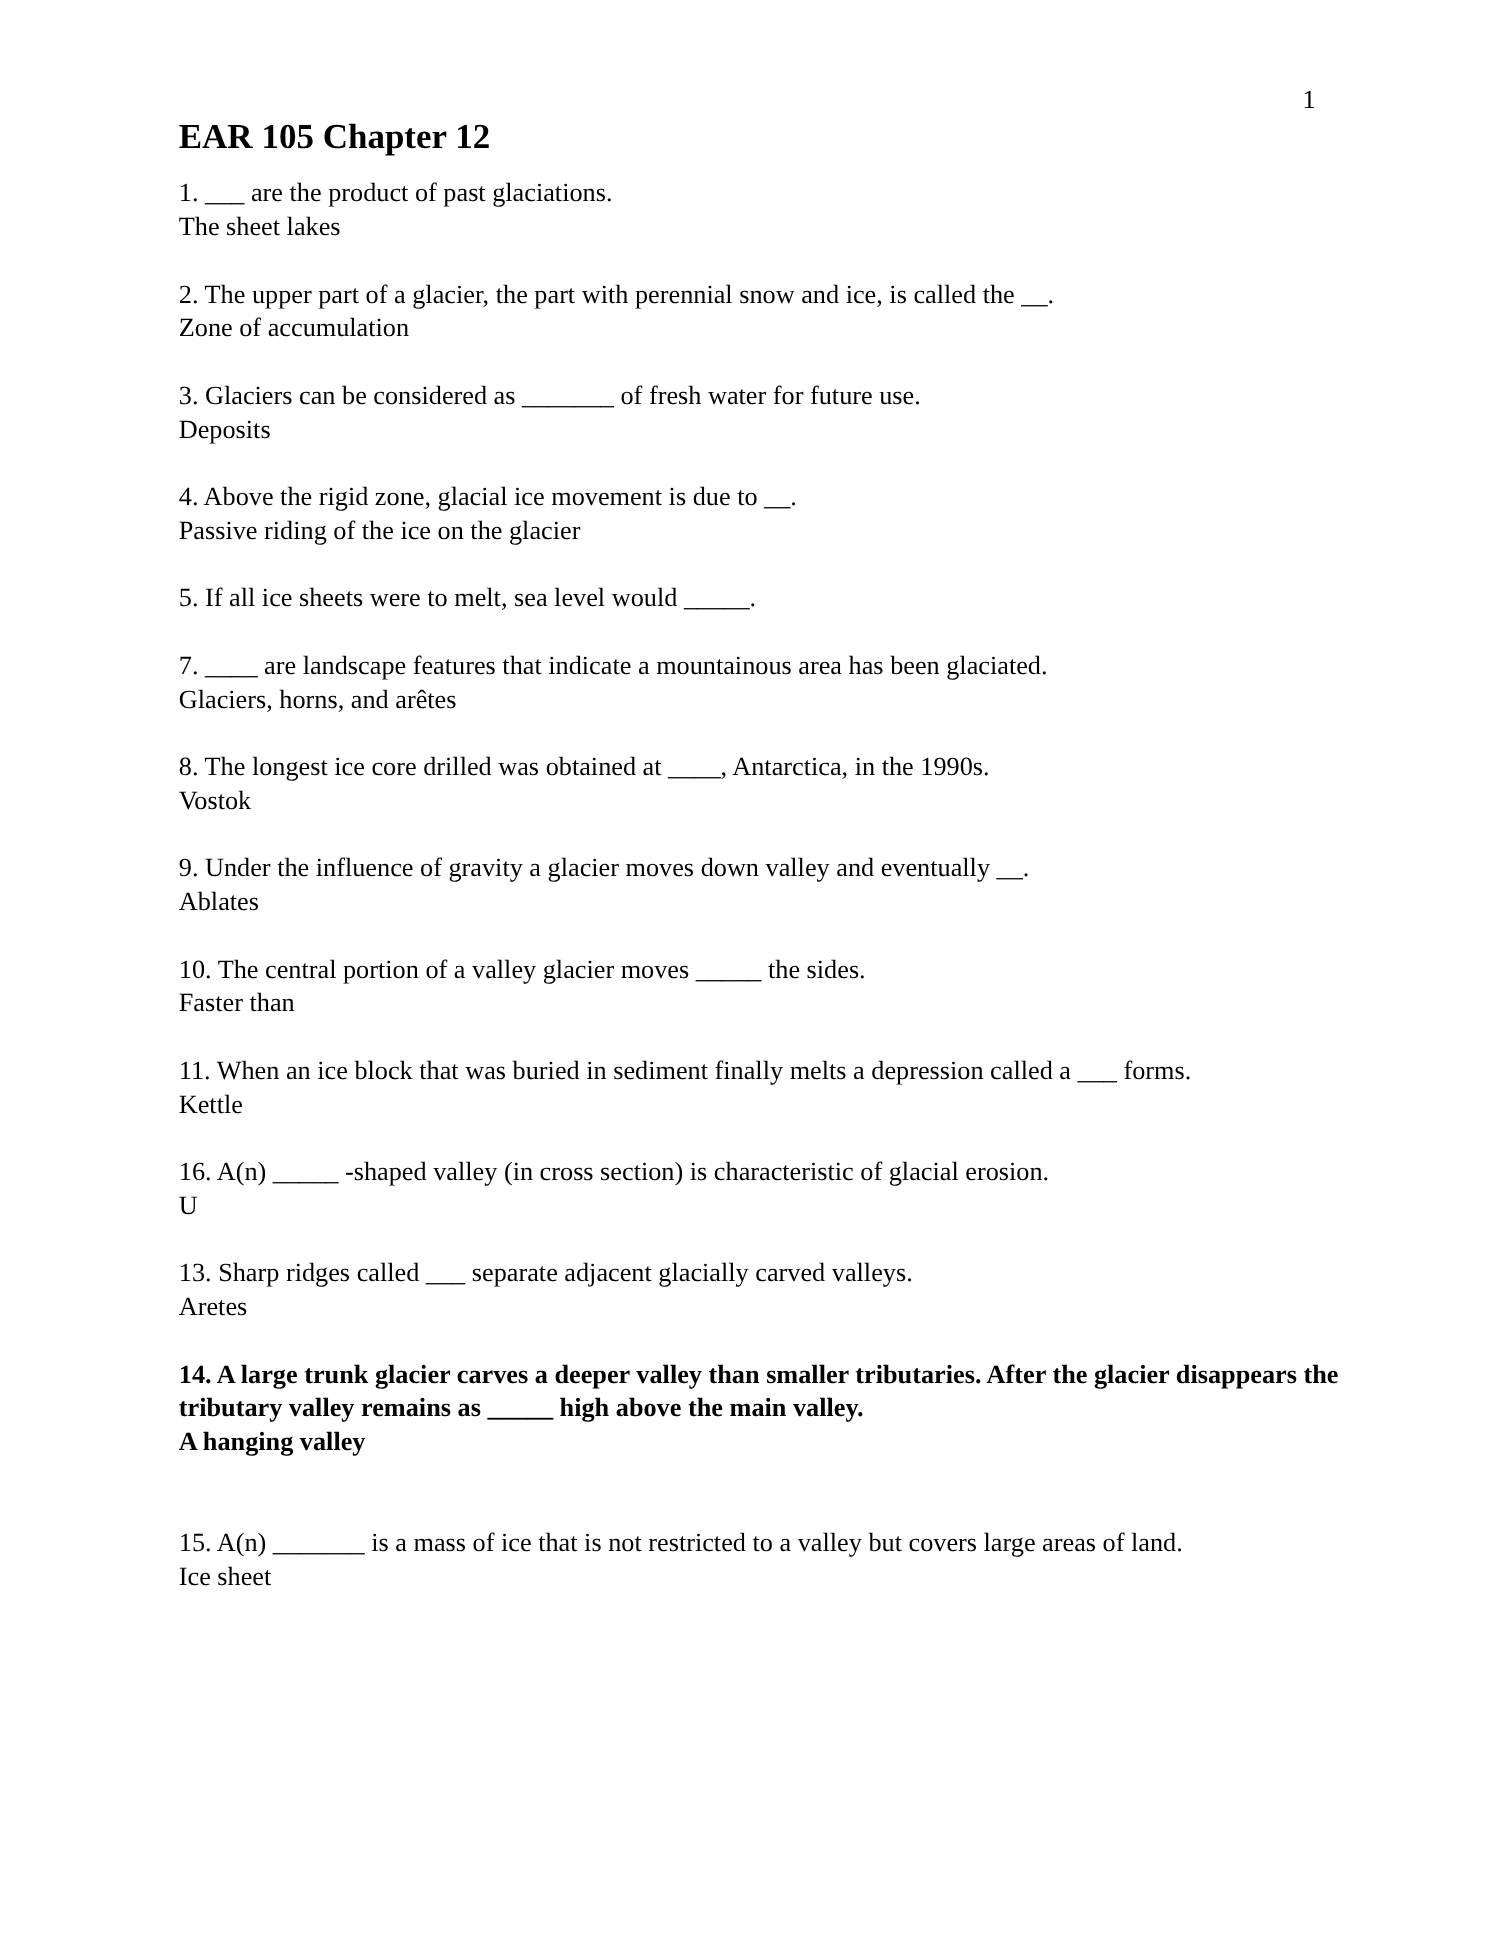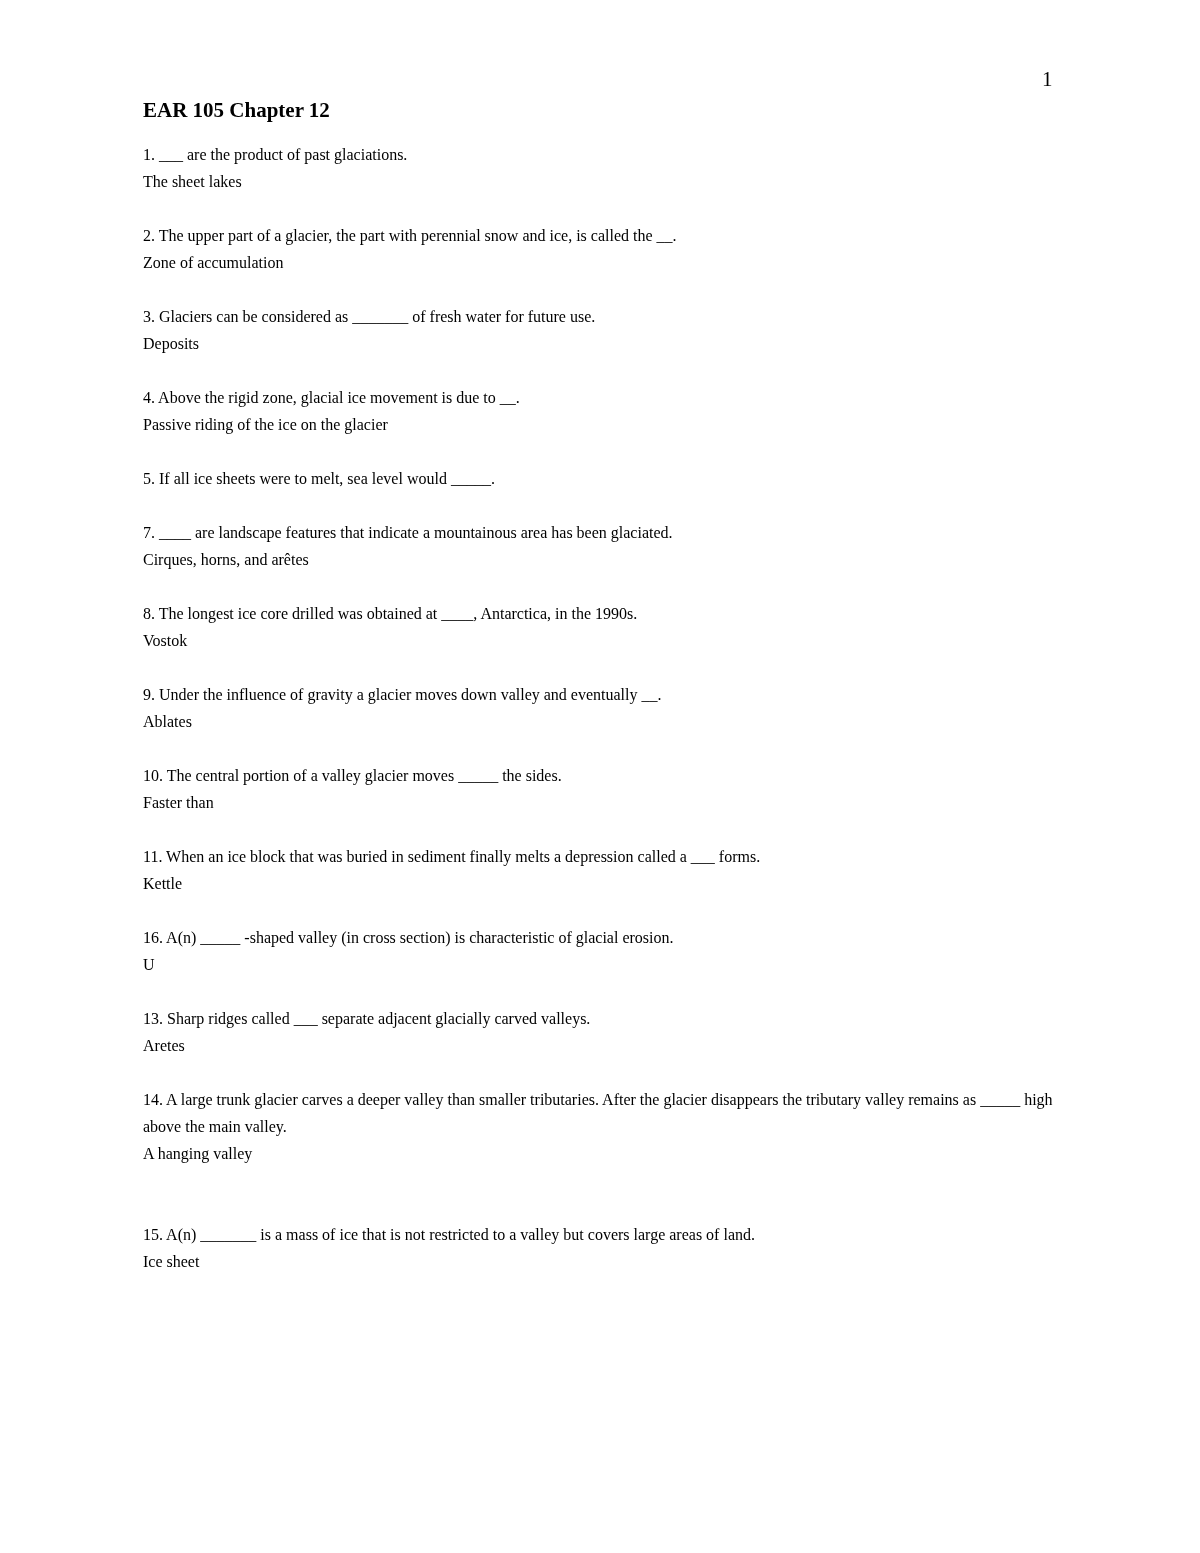--- a/index.html
+++ b/index.html
@@ -23,33 +23,34 @@
     font-size: 21px;
     line-height: 27px;
   }
   .content {
     position: absolute;
     left: 143px;
     top: 96px;
     width: 940px;
   }
   .doc-title {
-    font-size: 21px;
+    font-size: 28px;
     font-weight: bold;
     line-height: 28px;
     margin: 0 0 17px 0;
   }
   .qa-block {
     margin: 0 0 27px 0;
   }
   .qa-block.extra-gap {
     margin-bottom: 54px;
+    font-weight: bold;
   }
   .q-line, .a-line {
-    font-size: 16px;
+    font-size: 21px;
     line-height: 27px;
     margin: 0;
     white-space: pre-wrap;
   }
 </style>
 </head>
 <body>
 
 <div class="page">
 
@@ -79,21 +80,21 @@
       <p class="a-line">Passive riding of the ice on the glacier</p>
     </div>
 
     <div class="qa-block">
       <p class="q-line">5. If all ice sheets were to melt, sea level would _____.</p>
     </div>
 
 
     <div class="qa-block">
       <p class="q-line">7. ____ are landscape features that indicate a mountainous area has been glaciated.</p>
-      <p class="a-line">Cirques, horns, and arêtes</p>
+      <p class="a-line">Glaciers, horns, and arêtes</p>
     </div>
 
     <div class="qa-block">
       <p class="q-line">8. The longest ice core drilled was obtained at ____, Antarctica, in the 1990s.</p>
       <p class="a-line">Vostok</p>
     </div>
 
     <div class="qa-block">
       <p class="q-line">9. Under the influence of gravity a glacier moves down valley and eventually __.</p>
       <p class="a-line">Ablates</p>

